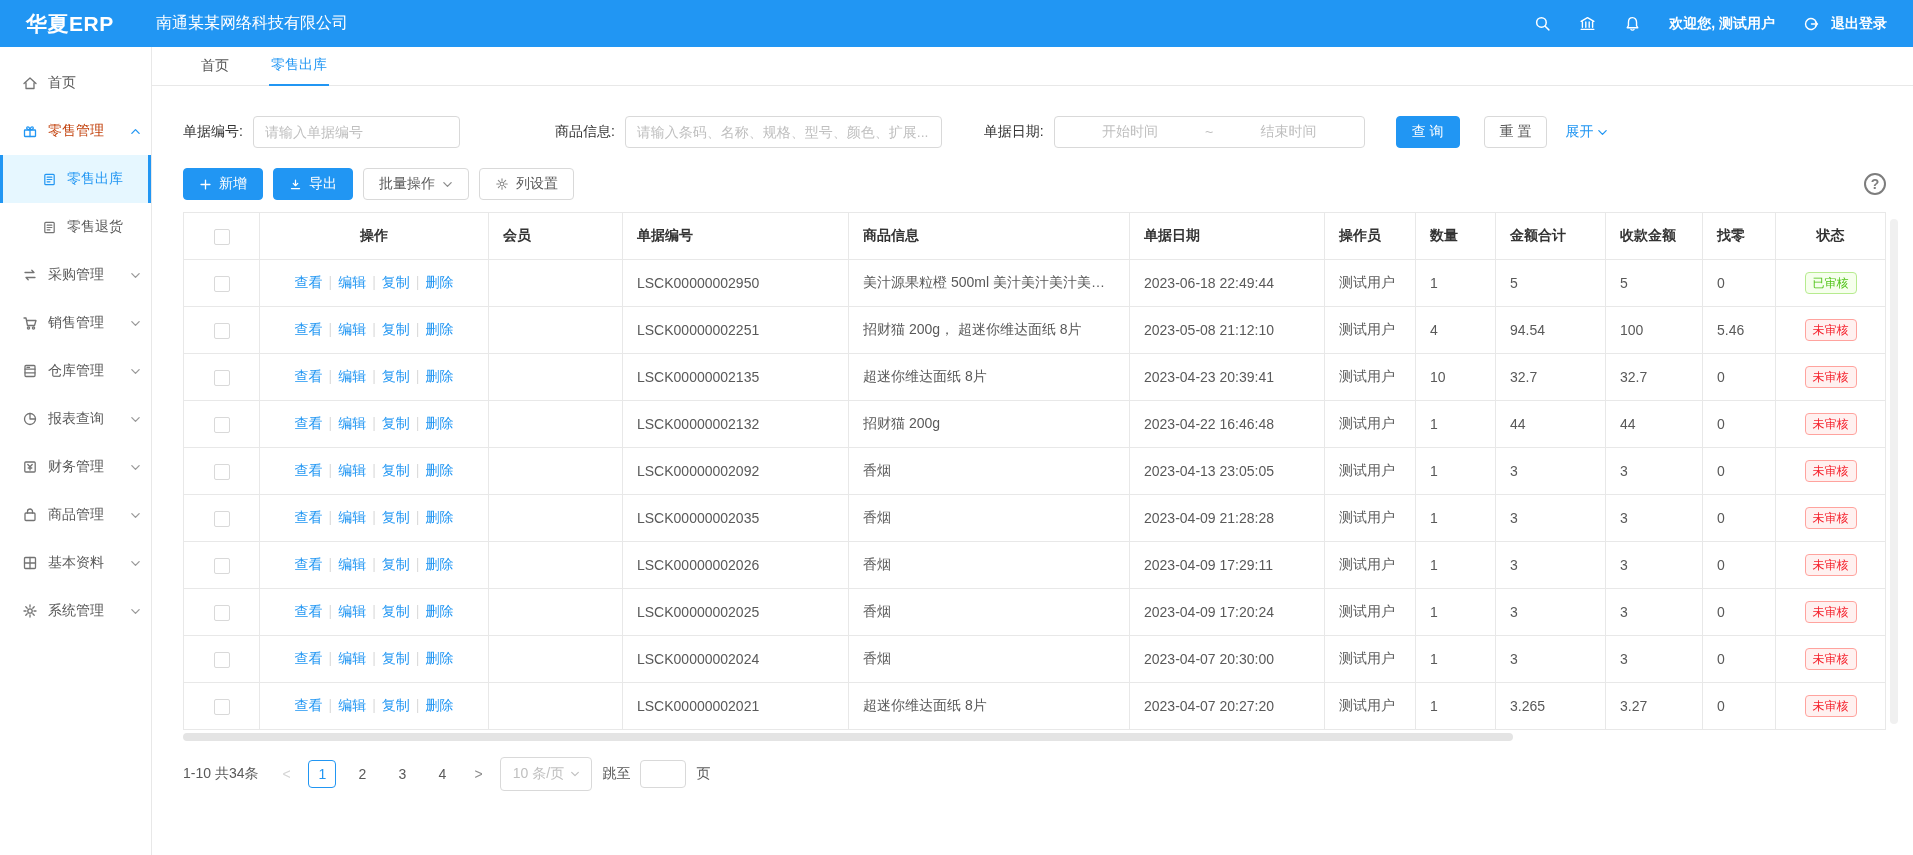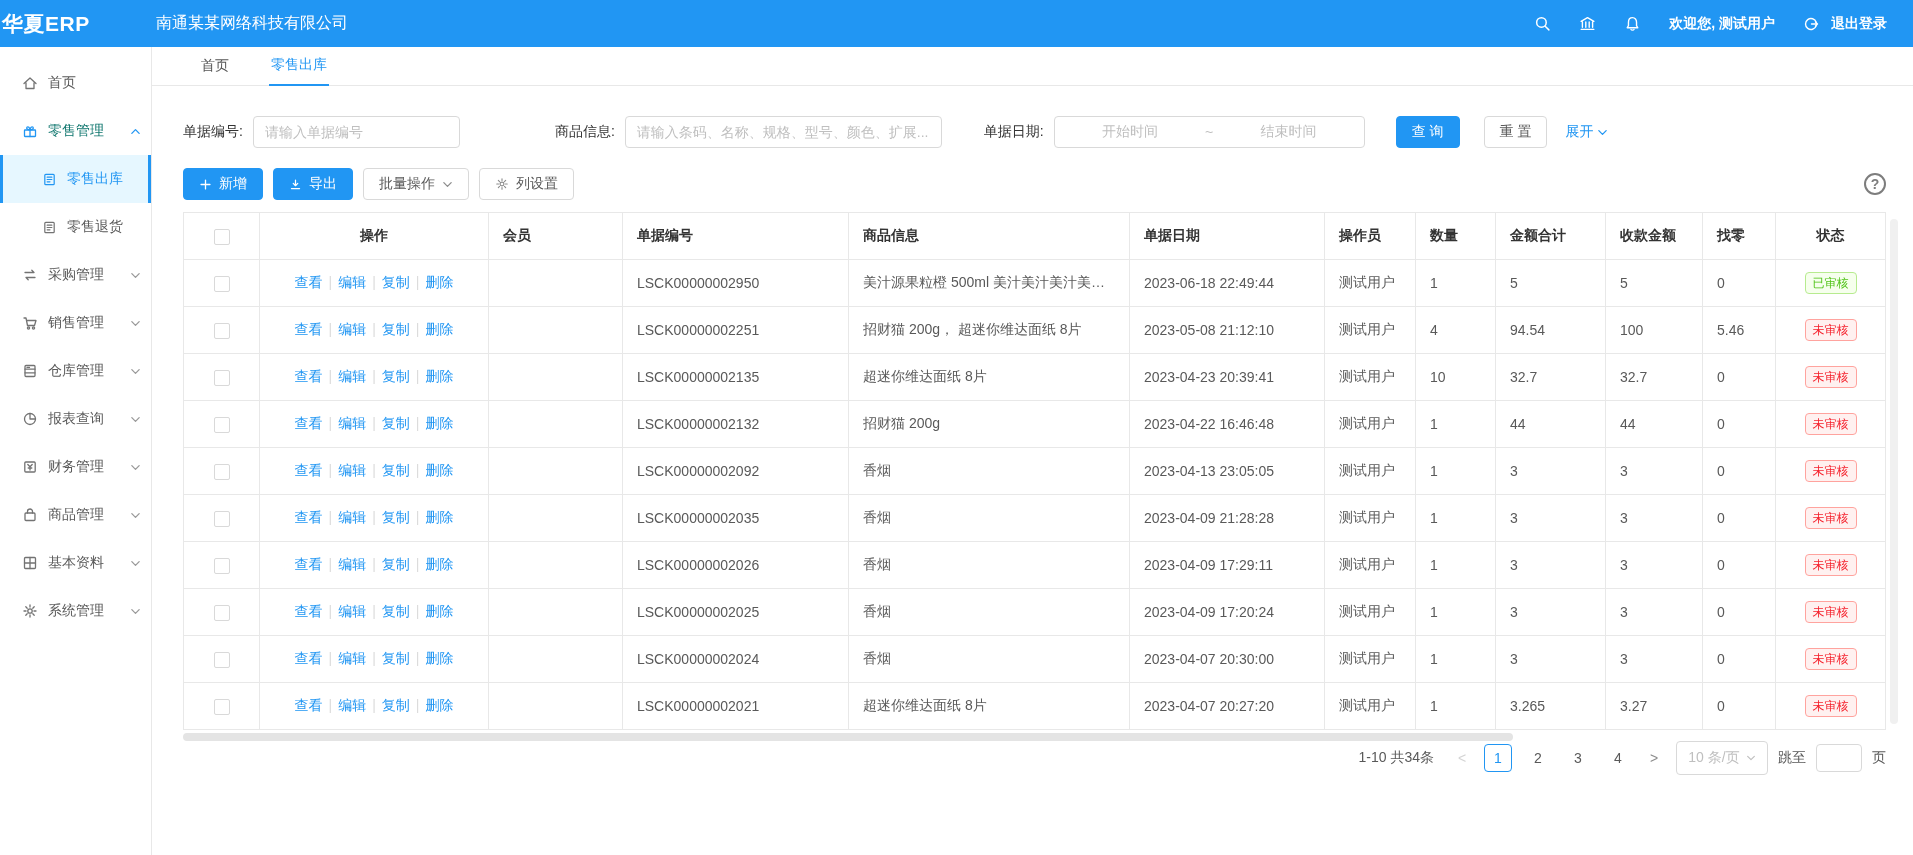--- a/index.html
+++ b/index.html
@@ -6,34 +6,34 @@
   html,body { margin:0; padding:0; }
   body {
     width:1913px; height:855px; overflow:hidden; background:#fff;
     font-family:"Liberation Sans","DejaVu Sans",sans-serif;
     font-size:14px; color:#595959;
   }
   svg { display:block; }
 
   
   .topbar { height:47px; background:#2196f3; display:flex; align-items:center; color:#fff; }
-  .logo { width:138px; padding-left:2px; font-size:21px; font-weight:bold; letter-spacing:.5px; white-space:nowrap; }
+  .logo { width:138px; padding-left:26px; font-size:21px; font-weight:bold; letter-spacing:.5px; white-space:nowrap; }
   .company { margin-left:18px; font-size:16px; }
   .topbar-right { margin-left:auto; display:flex; align-items:center; gap:28px; padding-right:26px; }
   .tb-icon { cursor:pointer; }
   .welcome { font-weight:bold; }
   .logout { display:flex; align-items:center; gap:12px; font-weight:bold; cursor:pointer; }
 
   
   .layout { display:flex; height:808px; }
   .sidebar { width:152px; border-right:1px solid #e8e8e8; padding-top:12px; flex:none; }
   .side-item { height:48px; display:flex; align-items:center; padding:0 10px 0 22px; color:#595959; cursor:pointer; }
   .side-item .s-icon { margin-right:10px; color:#737373; flex:none; }
   .side-item .s-chev { margin-left:auto; color:#999; }
-  .side-item.parent-active { color:#0f766e; }
+  .side-item.parent-active { color:#c2410c; }
   .side-item.parent-active .s-icon, .side-item.parent-active .s-chev { color:#2196f3; }
   .side-child { height:48px; display:flex; align-items:center; padding-left:42px; color:#595959; cursor:pointer; }
   .side-child .s-icon { margin-right:10px; color:#737373; flex:none; }
   .side-child.active { background:#e6f7ff; color:#2196f3; border-left:3px solid #2196f3; border-right:3px solid #2196f3; padding-left:39px; }
   .side-child.active .s-icon { color:#2196f3; }
 
   .main { flex:1; position:relative; }
 
   
   .tabbar { height:39px; border-bottom:1px solid #e8e8e8; display:flex; align-items:flex-end; padding-left:47px; gap:38px; }
@@ -80,21 +80,21 @@
   .sep { color:#dcdcdc; margin:0 6px; }
   .ellip { text-overflow:ellipsis; }
   .badge { display:inline-block; padding:2px 7px; font-size:12px; line-height:16px; border-radius:4px; border:1px solid; }
   .badge.approved { color:#52c41a; border-color:#b7eb8f; background:#f6ffed; }
   .badge.pending  { color:#f5222d; border-color:#ffa39e; background:#fff1f0; }
 
   .hscroll { width:1330px; height:8px; border-radius:4px; background:#e4e4e4; margin-top:3px; }
   .vscroll { position:absolute; right:16px; top:172px; width:8px; height:505px; border-radius:4px; background:#f0f0f0; }
 
   
-  .pagination { display:flex; justify-content:flex-end; align-items:center; gap:10px; color:#595959; }
+  .pagination { margin-top:16px; display:flex; align-items:center; gap:10px; color:#595959; }
   .pg-summary { margin-right:6px; }
   .pg-arrow { width:24px; text-align:center; cursor:pointer; color:#8c8c8c; }
   .pg-arrow.disabled { color:#d4d4d4; }
   .pg-pages { display:flex; align-items:center; gap:12px; }
   .page { min-width:28px; height:28px; line-height:26px; text-align:center; color:#595959;
           text-decoration:none; cursor:pointer; border:1px solid transparent; border-radius:4px; }
   .page.active { border-color:#2196f3; color:#2196f3; background:#fff; }
   .pg-size { height:28px; min-width:92px; border:1px solid #d9d9d9; border-radius:4px; color:#bfbfbf;
              display:inline-flex; align-items:center; justify-content:center; gap:6px; padding:16px 8px; cursor:pointer; }
   .pg-jump-input { width:46px; height:28px; border:1px solid #d9d9d9; border-radius:4px; outline:none; padding:0 6px; font-family:inherit; }

